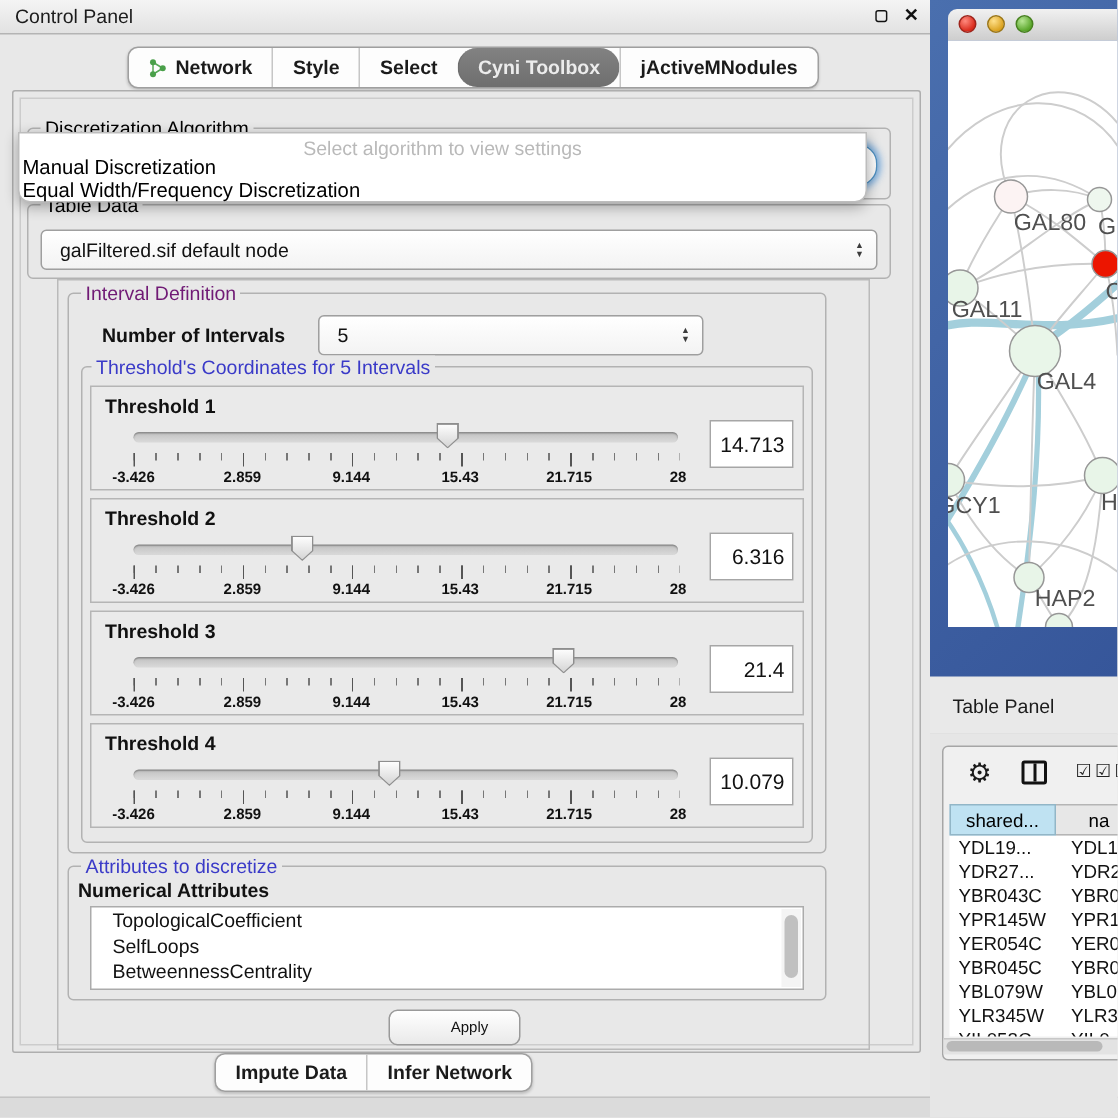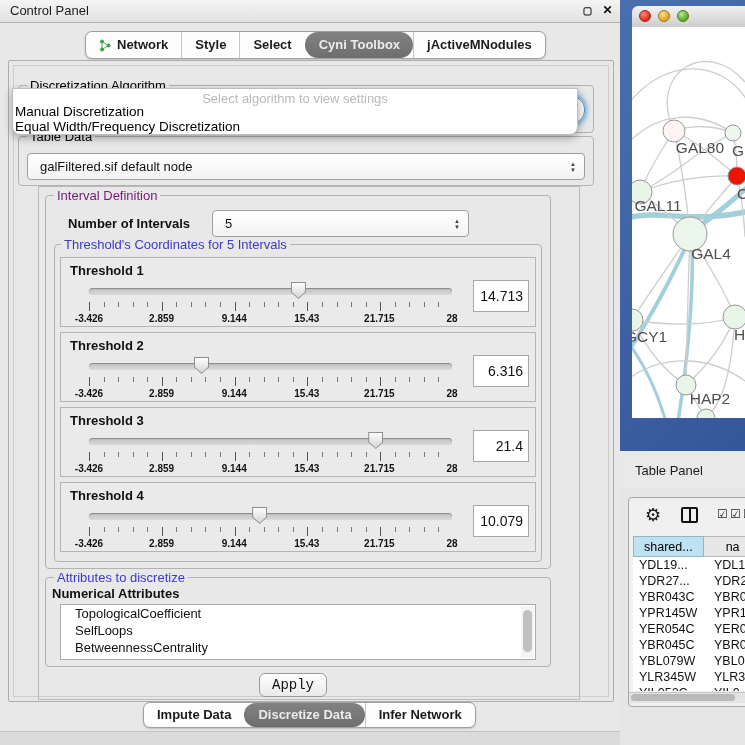--- a/index.html
+++ b/index.html
@@ -98,22 +98,22 @@
   #attr-group{left:6px;top:390px;width:504px;height:88px;}
   #attr-header{position:absolute;left:6px;top:8px;font-size:13px;font-weight:bold;color:#111;}
   #attr-list{position:absolute;left:14px;top:26px;width:474px;height:54px;background:#fff;
     border:1px solid #ababab;overflow:hidden;}
   .attr-item{font-size:13px;color:#111;line-height:17px;padding-left:14px;white-space:nowrap;}
   #attr-scroll{position:absolute;right:1px;top:1px;bottom:1px;width:13px;background:#f4f4f4;}
   #attr-thumb{position:absolute;left:2px;top:4px;width:9px;height:42px;border-radius:5px;background:#c0c0c0;}
 
   #apply-btn{position:absolute;left:220px;top:486px;width:66px;height:22px;
     background:linear-gradient(#ffffff,#e9e9e9);border:1px solid #9a9a9a;border-radius:6px;
-    font-size:14px;color:#111;display:flex;align-items:center;justify-content:center;
-    font-family:Liberation Mono, monospace;cursor:default;}
+    font-size:10px;color:#111;display:flex;align-items:center;justify-content:center;
+    font-family:Liberation Sans, sans-serif;cursor:default;padding-left:20px;}
 
   #bottom-strip{position:absolute;left:0;top:731px;width:745px;height:14px;
     background:#dbdbdb;border-top:1px solid #c3c3c3;}
 
   
   #net-frame{position:absolute;left:620px;top:0;width:125px;height:451px;
     background:linear-gradient(135deg,#4a6fae,#36569a);}
   #net-titlebar{position:absolute;left:12px;top:6px;width:113px;height:21px;
     border-radius:6px 0 0 0;background:linear-gradient(#f1f1f1,#cdcdcd);border-bottom:1px solid #8f8f8f;}
   .light{position:absolute;top:4px;width:12px;height:12px;border-radius:50%;box-sizing:border-box;}
@@ -335,23 +335,20 @@
         </div>
       </div>
     </div>
 
     <div id="apply-btn">Apply</div>
   </div>
 
   <div class="seg-bar" id="tabs-bottom">
       <div class="seg">
         <span>Impute Data</span>
-      </div>
-      <div class="seg sel">
-        <span>Discretize Data</span>
       </div>
       <div class="seg">
         <span>Infer Network</span>
       </div>
     </div>
   <div id="bottom-strip"></div>
 
   <div id="net-frame">
     <div id="net-titlebar">
       <div class="light" id="light-red"></div>

